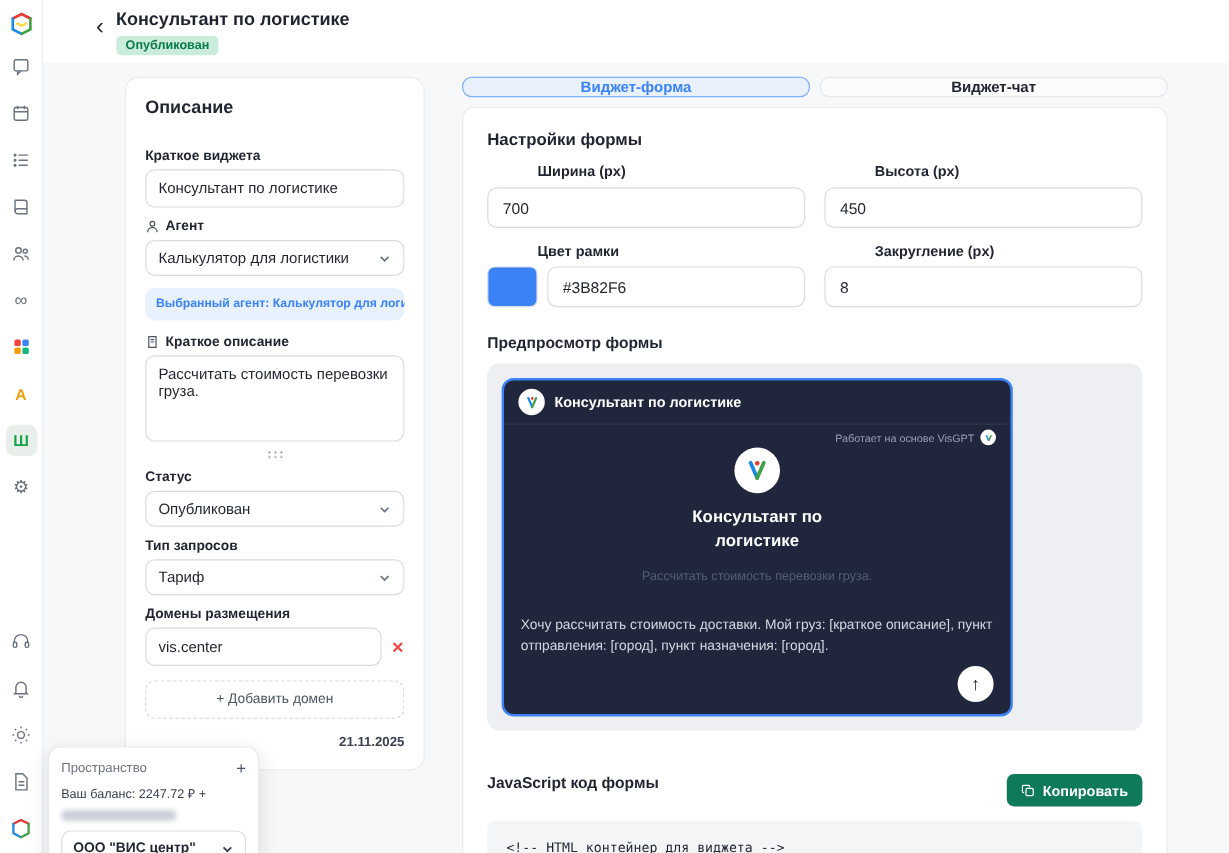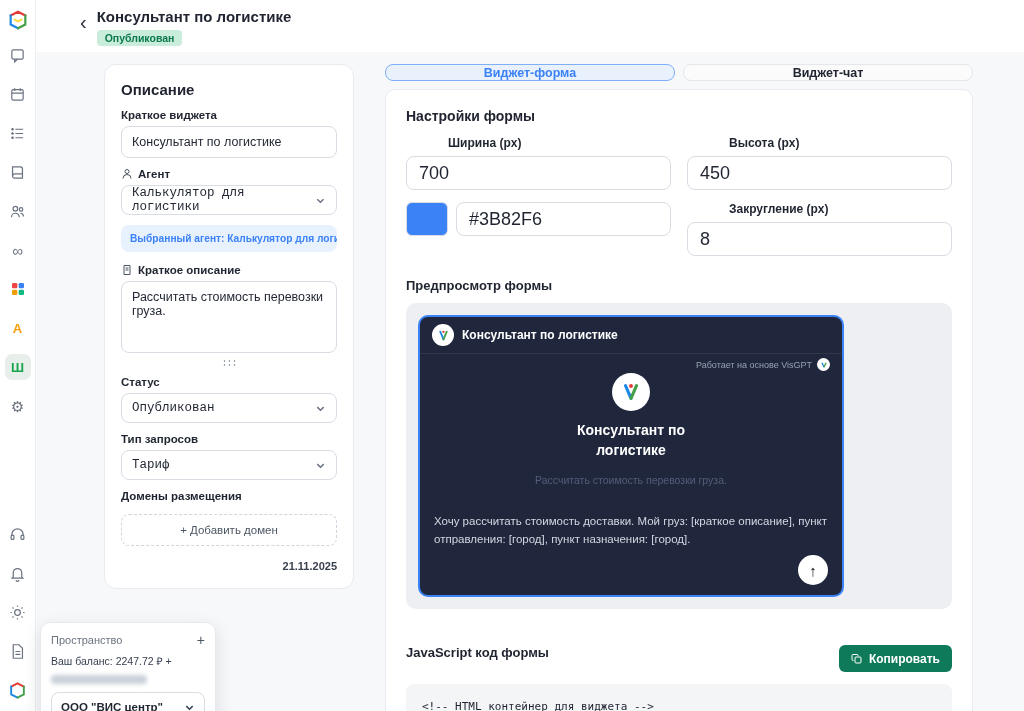--- a/index.html
+++ b/index.html
@@ -24,45 +24,45 @@
   .topbar { position:absolute; left:36px; top:0; right:0; height:52px; background:#fff; display:flex; align-items:flex-start; padding:8px 0 0 44px; z-index:2; }
   .back { font-size:20px; line-height:20px; color:#1f2430; margin:4px 10px 0 0; }
   .ht h1 { font-size:15px; font-weight:700; }
   .badge { display:inline-block; margin-top:5px; background:#c9ecdb; color:#0b7a4b; font-size:10.5px; font-weight:600; padding:2px 8px; border-radius:4px; }
 
   
   .content { position:absolute; left:36px; top:52px; right:0; bottom:0; background:#f7f8fa; }
 
   
   .card { position:absolute; left:68px; top:12px; width:250px; background:#fff; border:1px solid #e9ebf0; border-radius:12px; padding:16px; }
-  .card h2 { font-size:15px; font-weight:700; margin-bottom:11px; }
+  .card h2 { font-size:15px; font-weight:700; margin-bottom:26px; }
   .fld { margin-bottom:10px; }
   .lbl { display:flex; align-items:center; gap:5px; font-size:11.5px; font-weight:600; color:#1f2430; margin-bottom:5px; white-space:nowrap; }
   .inp, .sel, .tarea { width:100%; border:1px solid #d8dce3; border-radius:8px; background:#fff; font-size:12.5px; color:#1f2430; }
   .inp { height:32px; padding:0 10px; }
-  .sel { height:19px; padding:14px 10px; display:flex; align-items:center; justify-content:space-between;font-family:Liberation Mono, monospace; }
+  .sel { height:19px; padding:14px 10px; display:flex; align-items:center; justify-content:space-between; }
   .tarea { height:72px; padding:8px 10px; resize:none; font-family:"Liberation Sans", sans-serif; }
   .grip { width:14px; height:7px; margin:2px auto 0; background-image:radial-gradient(#9ca3af 1px, transparent 1.2px); background-size:5px 4px; }
   .banner { background:#e8f1fe; color:#3b82f6; font-size:10.2px; font-weight:600; padding:8px 9px; border-radius:8px; white-space:nowrap; overflow:hidden; margin-bottom:12px; }
   .domrow { display:flex; align-items:center; gap:8px; }
   .domrow .inp { flex:1; }
   .xbtn { color:#ef4444; font-size:13px; font-weight:700; }
   .addbtn { width:100%; height:32px; border:1px dashed #d0d5dd; border-radius:8px; font-size:11.5px; color:#4b5563; margin:2px 0 10px; }
   .datefld { text-align:right; font-size:11px; color:#3a4150; font-weight:600; margin-top:4px; }
 
   
   .rightcol { position:absolute; left:349px; top:12px; width:588px; }
   .tabs { display:flex; gap:8px; }
   .tab { flex:1; height:17px; border-radius:8px; border:1px solid #e5e7eb; background:#fbfbfc; font-size:12.5px; font-weight:600; color:#1f2430; }
   .tab.active { background:#e9f1fd; border-color:#7fb0f7; color:#3b82f6; }
   .rcard { margin-top:8px; background:#fff; border:1px solid #e9ebf0; border-radius:10px; padding:18px 20px; min-height:600px; }
   .rcard h3 { font-size:14px; font-weight:700; margin-bottom:12px; }
   .grid2 { display:grid; grid-template-columns:1fr 1fr; column-gap:16px; row-gap:12px; }
   .rlbl { font-size:12px; font-weight:600; margin-bottom:6px; display:block;margin-left:42px; }
-  .rinp { width:100%; height:34px; border:1px solid #d8dce3; border-radius:8px; padding:0 12px; font-size:18px; color:#1f2430; }
+  .rinp { width:100%; height:34px; border:1px solid #d8dce3; border-radius:8px; padding:0 12px; font-size:13px; color:#1f2430; }
   .colorrow { display:flex; gap:8px; }
   .swatch { width:42px; height:34px; border:1px solid #d8dce3; border-radius:6px; flex:none; }
 
   .pv-label { font-size:13px; font-weight:700; margin:22px 0 10px; }
   .pv-box { background:#edeff3; border-radius:10px; padding:12px; height:306px; }
 
   
   .widget { width:426px; height:282px; background:#20273d; border:2px solid #3b82f6; border-radius:10px; display:flex; flex-direction:column; overflow:hidden; }
   .w-head { display:flex; align-items:center; gap:8px; padding:7px 12px; border-bottom:1px solid rgba(255,255,255,0.07); }
   .w-logo, .w-plogo, .w-biglogo { background:#fff; border-radius:50%; display:flex; align-items:center; justify-content:center; flex:none; }
@@ -251,20 +251,24 @@
       <div class="sel">
         <span>Тариф</span>
         <svg width="11" height="11" viewBox="0 0 12 12" fill="none" stroke="#6b7280" stroke-width="1.6">
             <path d="M2.5 4.5 L6 8 L9.5 4.5"></path>
           </svg>
       </div>
     </div>
 
     <div class="fld">
       <label class="lbl">Домены размещения</label>
+      <div class="domrow">
+        <input class="inp" value="vis.center" style="">
+        <button class="xbtn">✕</button>
+      </div>
     </div>
 
     <button class="addbtn">+ Добавить домен</button>
 
 
     <div class="datefld">21.11.2025</div>
   </section>
 
   <section class="rightcol">
     <div class="tabs">
@@ -278,20 +282,21 @@
       <div class="grid2">
         <div>
           <span class="rlbl">Ширина (px)</span>
           <input class="rinp" value="700" style="">
         </div>
         <div>
           <span class="rlbl">Высота (px)</span>
           <input class="rinp" value="450" style="">
         </div>
         <div>
+          <span class="rlbl">Цвет рамки</span>
           <div class="colorrow">
             <button class="swatch" style="background: rgb(59, 130, 246);"></button>
             <input class="rinp" value="#3B82F6" style="">
           </div>
         </div>
         <div>
           <span class="rlbl">Закругление (px)</span>
           <input class="rinp" value="8" style="">
         </div>
       </div>

